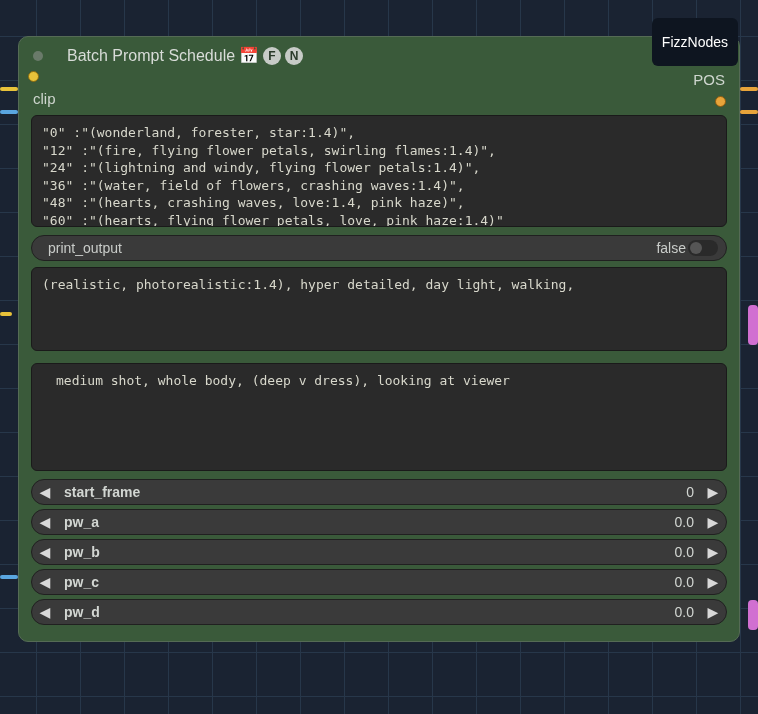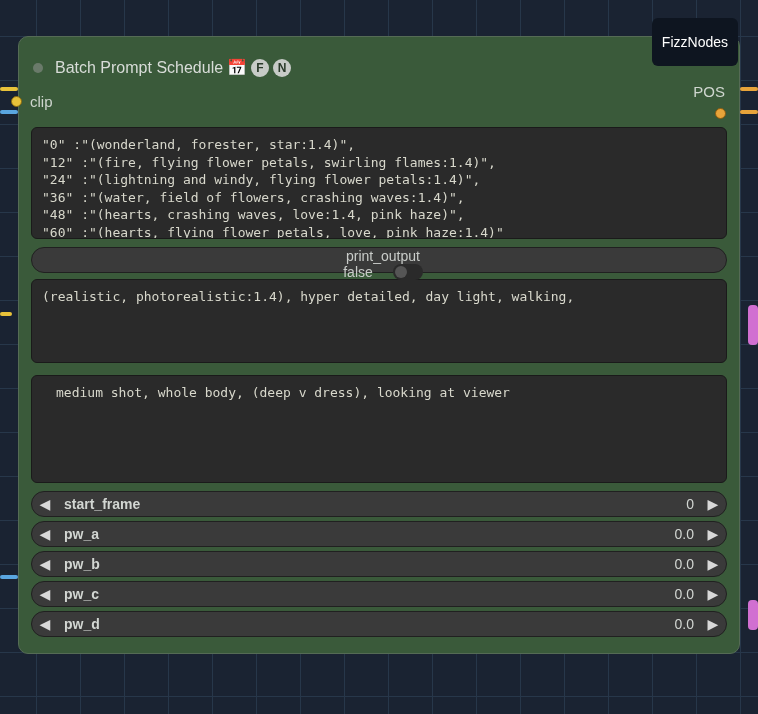--- a/index.html
+++ b/index.html
@@ -54,22 +54,21 @@
     border: 1px solid #556b55;
     border-radius: 10px;
     z-index: 3;
     padding-bottom: 12px;
   }
 
   .node-header {
     display: flex;
     align-items: center;
     padding: 10px 14px 8px 14px;
-    gap: 12px;
-    margin-top: 12px;
+    gap: 24px;
   }
   .node-dot {
     width: 10px; height: 10px; border-radius: 50%;
     background: #6a7a6a;
     flex: none;
   }
   .node-title {
     color: #d8dcd8;
     font-size: 16px;
     font-weight: 400;
@@ -91,21 +90,21 @@
   .cal-icon {
     font-size: 16px;
     line-height: 1;
   }
 
   .ports {
     position: relative;
     padding: 4px 14px 10px 14px;
   }
   .port-row { display: flex; justify-content: space-between; align-items: center; height: 24px; }
-  .port-left, .port-right { display: flex; align-items: center; gap: 8px; color: #cfd6cf; font-size: 15px; }
+  .port-left, .port-right { display: flex; align-items: center; gap: 8px; color: #cfd6cf; font-size: 15px; flex-direction: column; }
   .port-right { flex-direction: column; }
   .socket {
     width: 11px; height: 11px; border-radius: 50%;
     flex: none;
   }
   .socket.yellow { background:#e8c23a; border:1px solid #8a6b10;}
   .socket.blue   { background:#5aa6e0; border:1px solid #2a5a8a;}
   .socket.orange { background:#e8a43a; border:1px solid #8a5a10;}
   .port-left .socket { margin-left: -22px; }
   .port-right .socket { margin-right: -22px; }
@@ -133,33 +132,32 @@
     background: #3a3a3a;
     border: 1px solid #202020;
     border-radius: 14px;
     height: 26px;
     display: flex;
     align-items: center;
     justify-content: space-between;
     padding: 0 8px 0 16px;
     color: #c9ccc9;
     font-size: 14px;
-    flex-direction: column;
   }
   .pill .toggle {
     width: 30px; height: 16px; border-radius: 8px;
     background: #2a2a2a;
     position: relative;
   }
   .pill .toggle::after{
     content:""; position:absolute; left:2px; top:2px;
     width:12px; height:12px; border-radius:50%;
     background:#555;
   }
-  .pill .val-and-toggle { display:flex; align-items:center; gap:20px; }
+  .pill .val-and-toggle { display:flex; align-items:center; gap:2px; }
 
   .num-row {
     margin: 4px 12px;
     background: #3a3a3a;
     border: 1px solid #202020;
     border-radius: 14px;
     height: 26px;
     display: flex;
     align-items: center;
     color: #d2d6d2;

